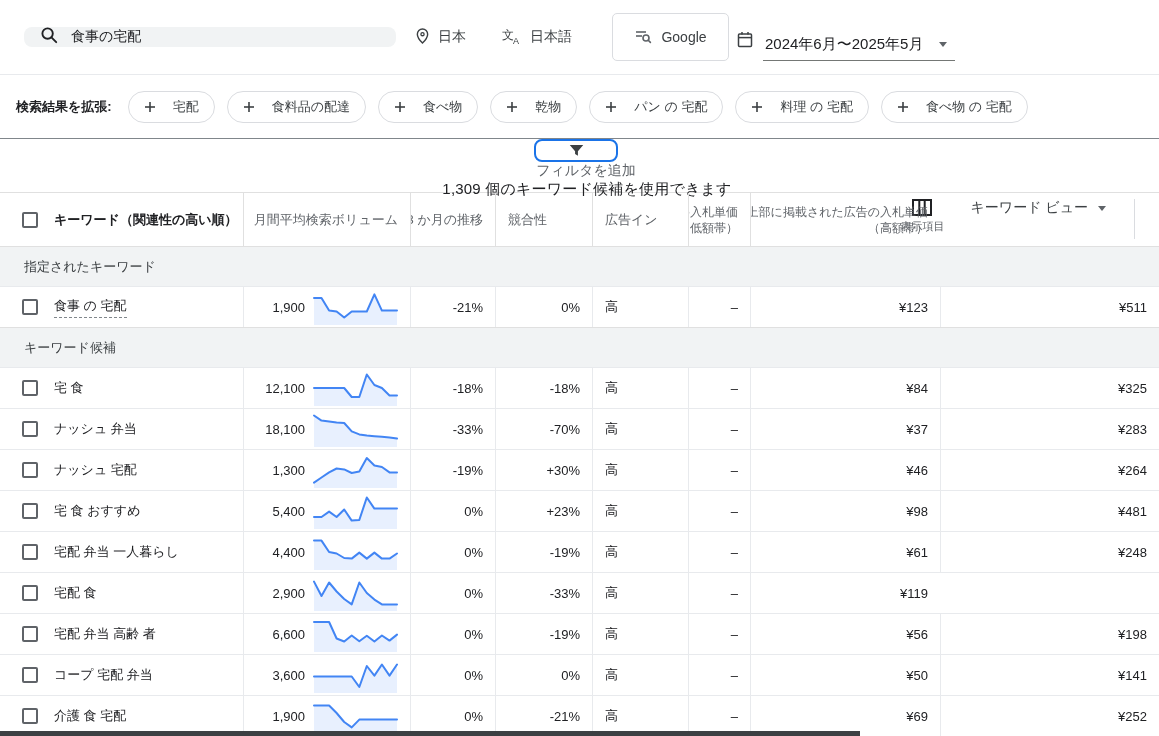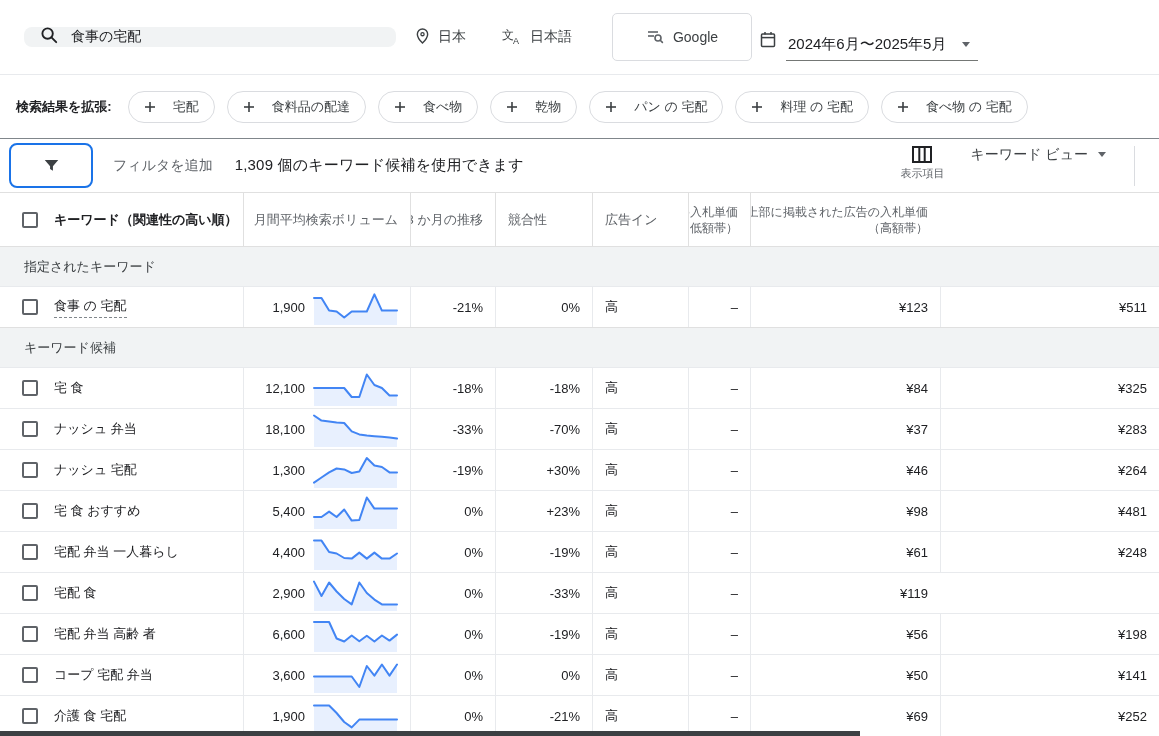--- a/index.html
+++ b/index.html
@@ -8,40 +8,40 @@
 
   
   .topbar { height:75px; display:flex; align-items:center; padding-left:24px;
     border-bottom:1px solid #e8eaed; }
   .search-box { width:372px; height:20px; background:#f1f3f4; border-radius:8px;
     display:flex; align-items:center; gap:13px; padding:0 16px; }
   .search-box .sv { font-size:14px; color:#202124; }
   .top-item { display:flex; align-items:center; gap:8px; font-size:14px; color:#3c4043; cursor:pointer; }
   .i-location { margin-left:19px;text-align:right; }
   .i-language { margin-left:36px; }
-  .network-box { margin-left:40px; width:140px; height:48px; border:1px solid #dadce0;
+  .network-box { margin-left:40px; width:117px; height:48px; border:1px solid #dadce0;
     border-radius:5px; display:flex; align-items:center; justify-content:center; gap:9px;
     font-size:14px; color:#3c4043; background:#fff; cursor:pointer; }
   .date-group { margin-left:8px; display:flex; align-items:flex-start; gap:10px; cursor:pointer;margin-top:16px; }
   .date-inner { display:flex; align-items:center; gap:16px; border-bottom:1px solid #747775;
     padding:0 8px 6px 2px; margin-top:6px; font-size:15px; color:#202124; }
   .tri { width:0; height:0; border-left:4.5px solid transparent; border-right:4.5px solid transparent;
     border-top:5px solid #5f6368; }
 
   
   .chips-row { height:64px; display:flex; align-items:center; padding-left:16px; gap:12px;
     border-bottom:1px solid #80868b; }
   .expand-label { font-size:13px; font-weight:700; color:#202124; margin-right:4px; }
   .chip { height:32px; border:1px solid #dadce0; border-radius:16px; display:flex;
     align-items:center; gap:17px; padding:0 15px; font-size:13px; color:#3c4043;
     background:#fff; cursor:pointer; white-space:nowrap; }
 
   
   .toolbar { height:54px; display:flex; align-items:center; padding:0 16px 0 9px;
-    border-bottom:1px solid #e0e0e0; }
+    border-bottom:1px solid #e0e0e0;flex-direction:column; }
   .filter-btn { width:84px; height:45px; border:2px solid #1a73e8; border-radius:8px;
     background:#fff; display:flex; align-items:center; justify-content:center; cursor:pointer; }
   .add-filter { margin-left:20px; font-size:14px; color:#5f6368; cursor:pointer; }
   .count { margin-left:22px; font-size:15px; color:#202124; letter-spacing:.2px; }
   .toolbar-right { margin-left:auto; display:flex; align-items:flex-start; gap:26px; }
   .columns-btn { display:flex; flex-direction:column; align-items:center; gap:3px;
     font-size:11px; color:#5f6368; cursor:pointer; }
   .view-dd { display:flex; align-items:center; gap:10px; font-size:14px; color:#3c4043; cursor:pointer; }
   .v-divider { width:1px; height:40px; background:#dadce0; margin-left:2px; margin-right:8px; }
 

